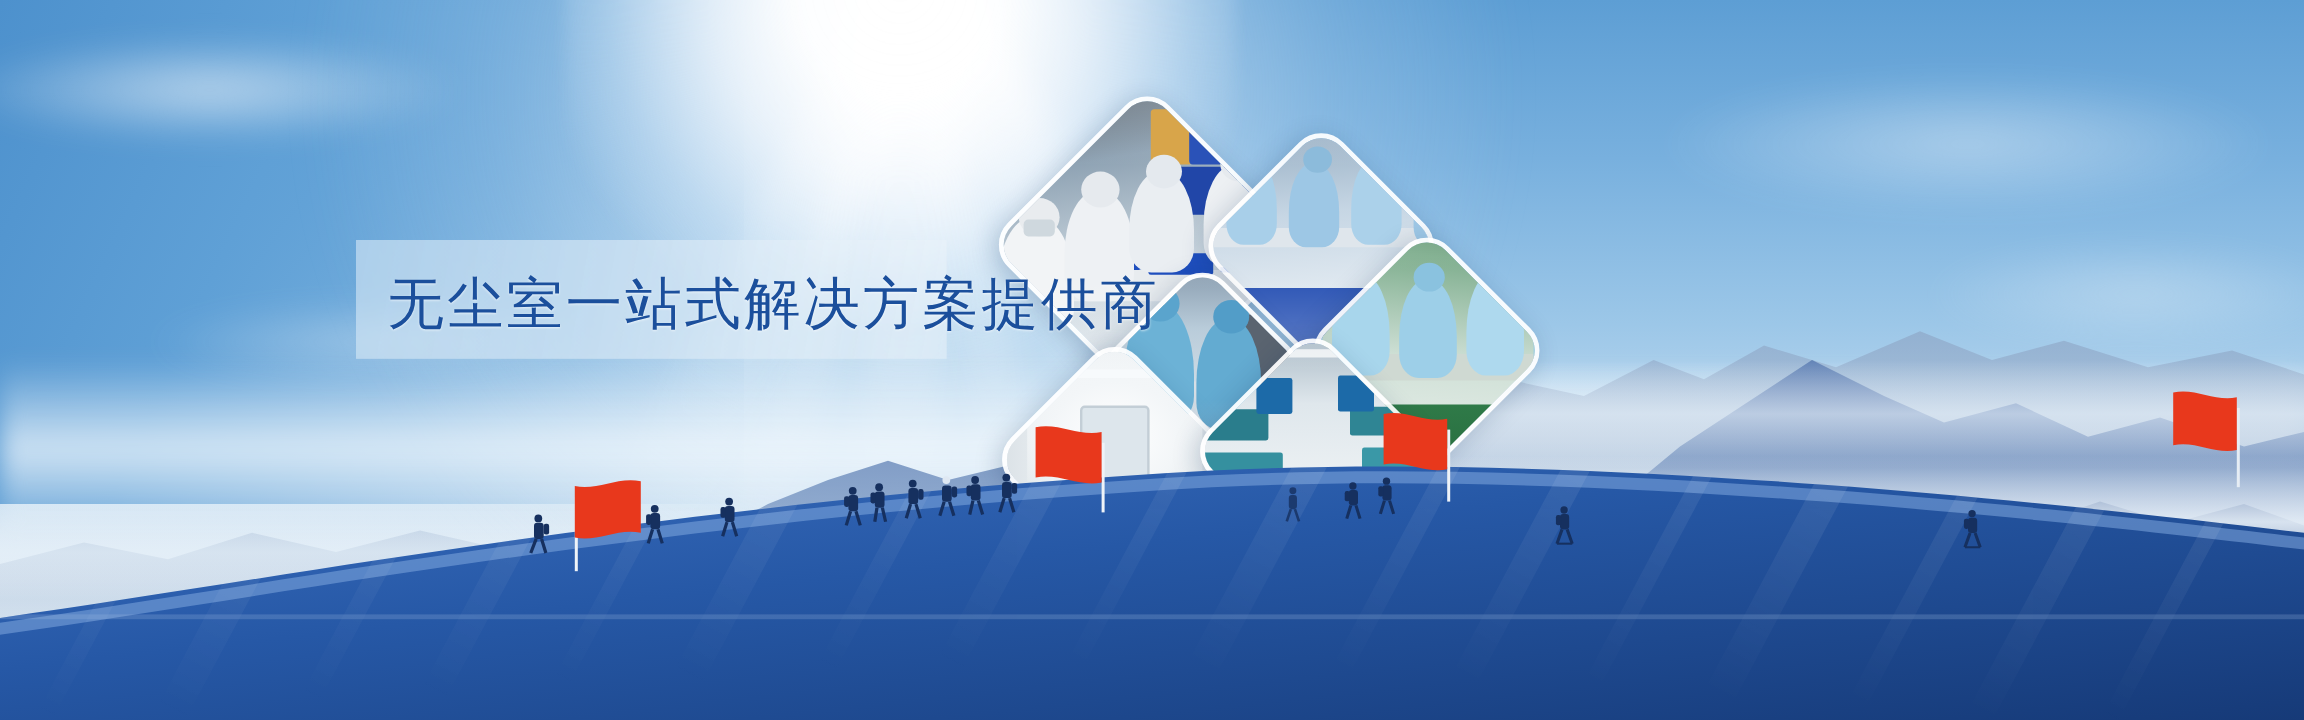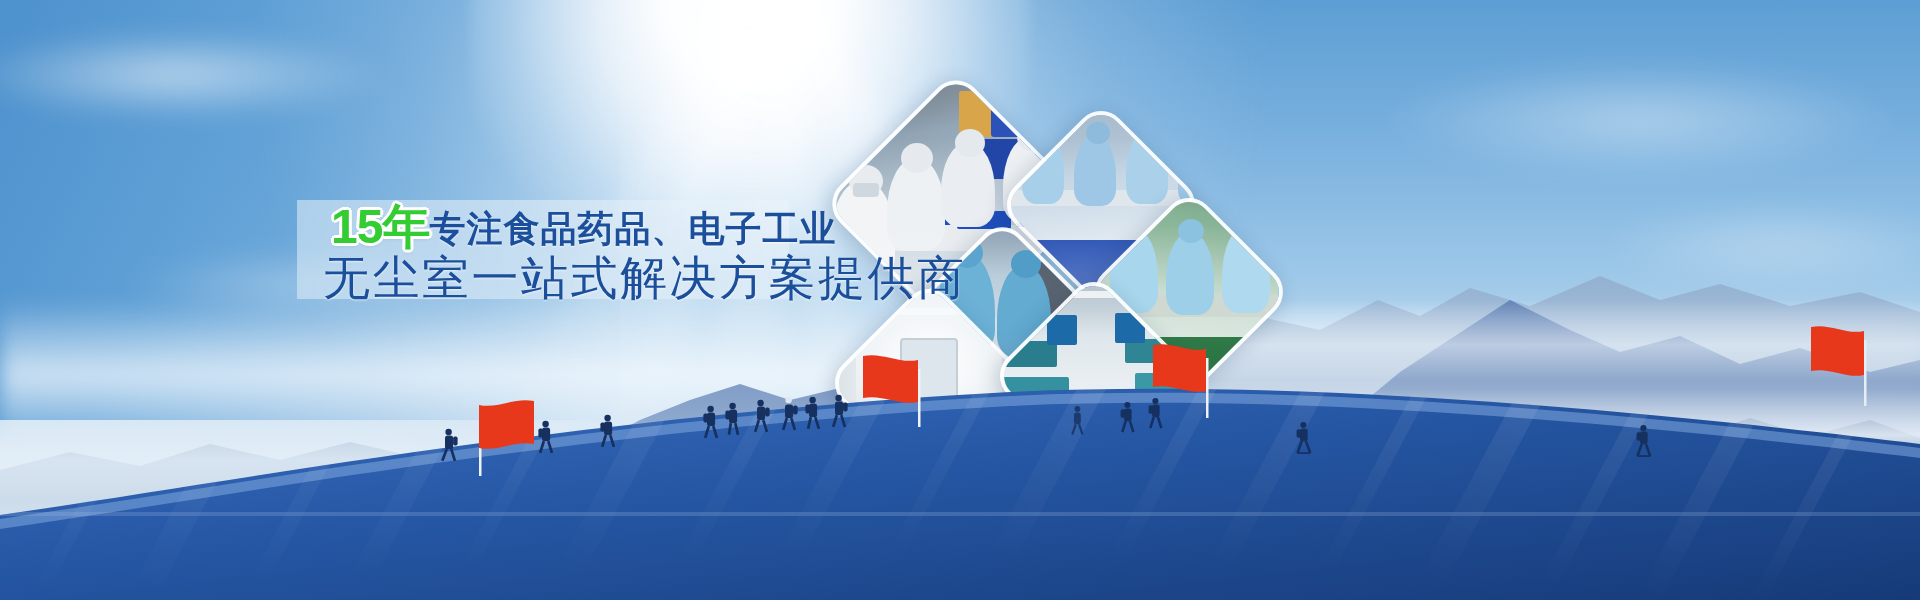--- a/index.html
+++ b/index.html
@@ -493,21 +493,18 @@
         <circle cx="4" cy="0" r="3.4"></circle>
           <rect x="0" y="4" width="8" height="14" rx="3"></rect>
         <path d="M2,18 L-2,30 M6,18 L10,30" stroke="#16305f" stroke-width="2.6" fill="none"></path>
       </g>
     </g>
   </svg>
 
   <div id="text-panel"></div>
 
   <div id="headline-wrap">
-    <div class="line line1">
-      <span class="years">15年</span><span class="cn">专注食品药品、电子工业</span>
-    </div>
     <div class="line line2">
       <span class="cn2">无尘室一站式解决方案提供商</span>
     </div>
   </div>
 
 </div>
 
 </body></html>

